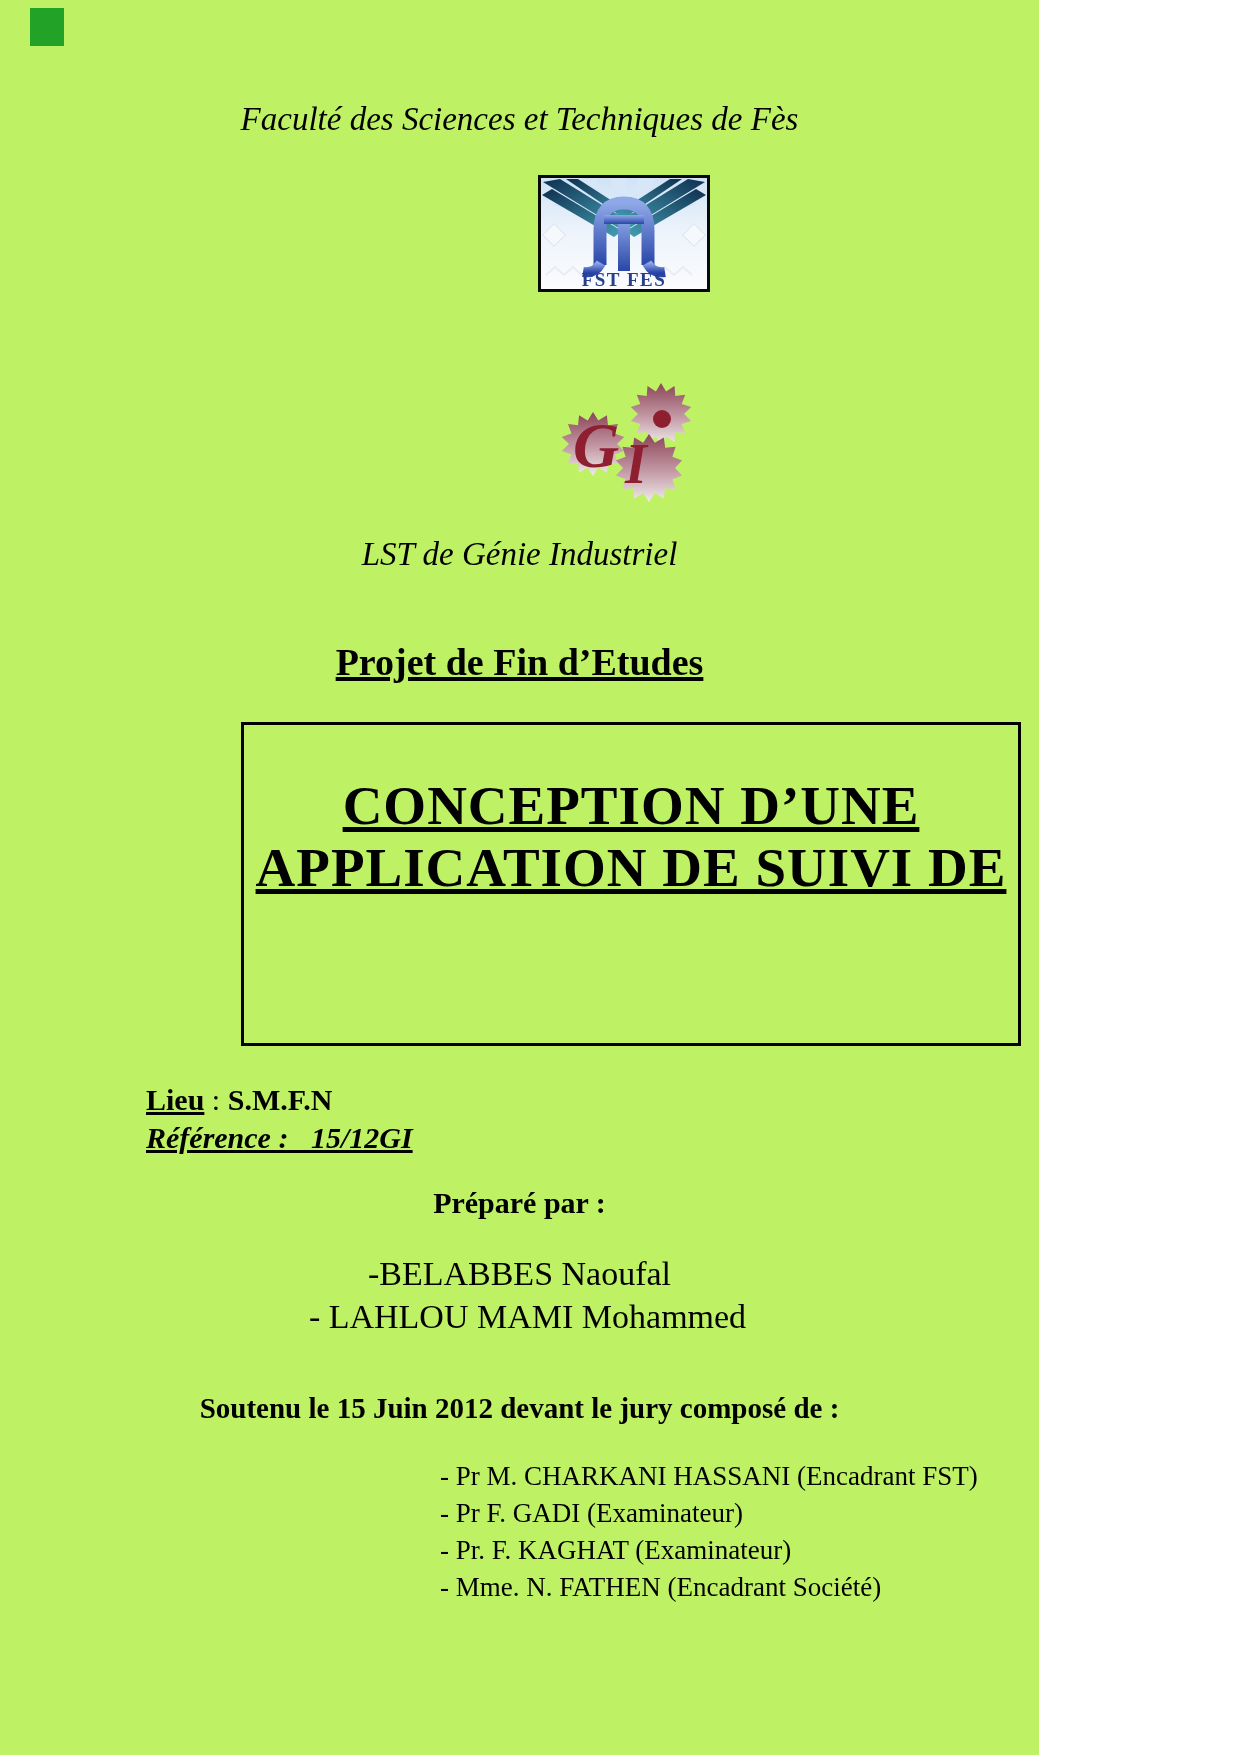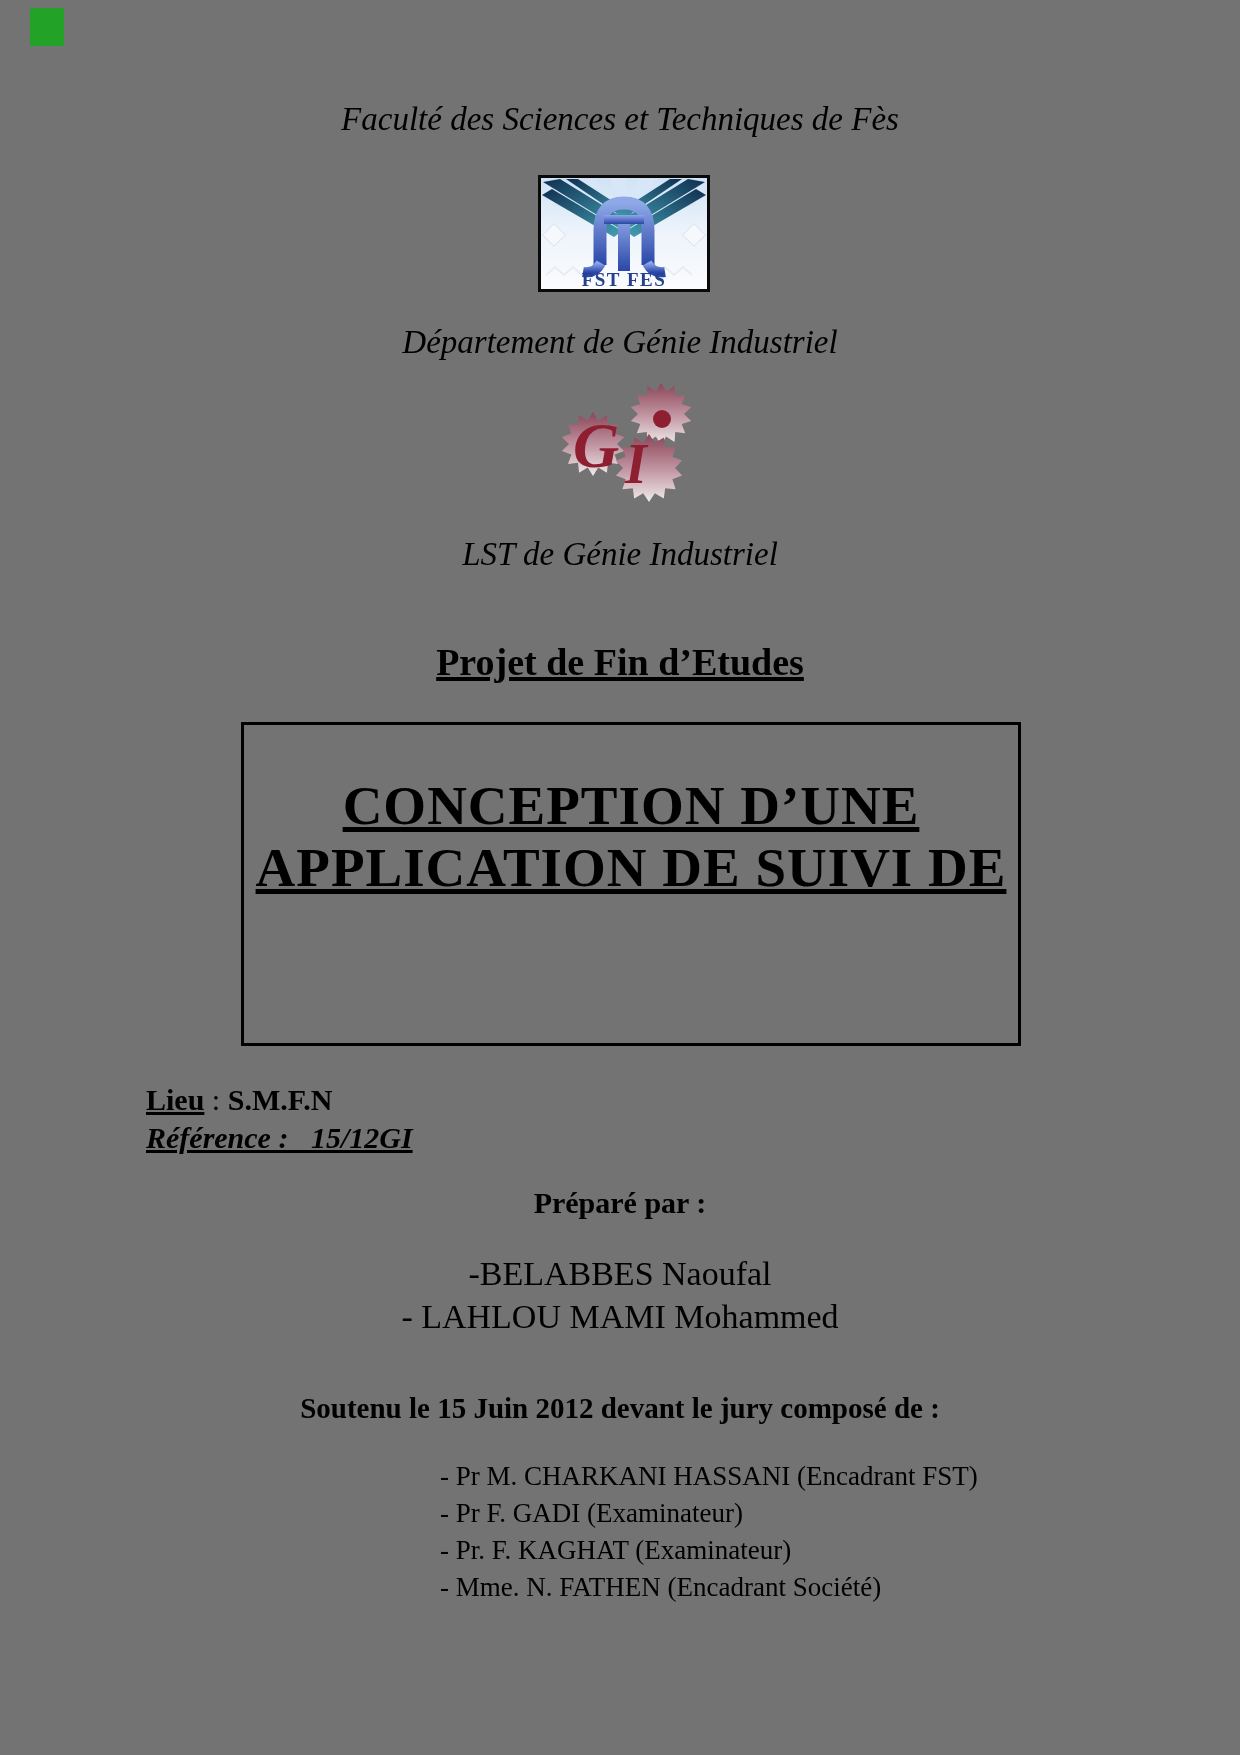--- a/index.html
+++ b/index.html
@@ -1,17 +1,17 @@
 <!DOCTYPE html>
 <html><head>
 <meta charset="utf-8">
 <style>
   html,body{margin:0;padding:0;background:#ffffff;}
   .page{
-    position:relative;width:1240px;height:1755px;background:#737373;
+    position:relative;width:1039px;height:1755px;background:#bef264;
     font-family:"Liberation Serif","DejaVu Serif",serif;color:#000;overflow:hidden;
   }
   .abs{position:absolute;}
   .center{position:absolute;left:0;width:100%;text-align:center;}
   .pre{white-space:pre;}
   .ul{text-decoration:underline;text-decoration-thickness:3px;}
 
   .green-square{left:30px;top:8px;width:34px;height:38px;background:#22a226;}
 
   .faculty{top:101px;font-size:33px;font-style:italic;}
@@ -24,21 +24,21 @@
   .title-box{left:241px;top:722px;width:774px;height:318px;border:3px solid #000;}
   .title-inner{margin-top:50px;text-align:center;font-weight:bold;font-size:55px;line-height:62px;letter-spacing:1px;text-decoration:underline;}
 
   .lieu-line{left:146px;top:1083px;font-size:30px;}
   .lieu-line .lbl{font-weight:bold;}
   .lieu-line .val{font-weight:bold;}
   .ref-line{left:146px;top:1121px;font-size:30px;font-weight:bold;font-style:italic;}
 
   .prepared{top:1186px;font-size:30px;font-weight:bold;}
   .author-1{top:1255px;font-size:34px;}
-  .author-2{top:1298px;font-size:34px;}
+  .author-2{top:1298px;font-size:34px;margin-left:8px;}
   .defense{top:1392px;font-size:29px;font-weight:bold;}
   .jury{left:440px;top:1458px;font-size:27px;line-height:37px;}
 </style>
 </head>
 <body>
 
 <div class="page">
 
   <div class="abs green-square" style="background: rgb(34, 162, 38);"></div>
 
@@ -87,21 +87,20 @@
         <path d="M62 90 L62 55 Q62 28 86 28 Q110 28 110 55 L110 90" fill="none" stroke="url(#mono)" stroke-width="13"></path>
         <path d="M63 88 Q57 99 45 97" fill="none" stroke="url(#mono)" stroke-width="10"></path>
         <path d="M109 88 Q115 99 127 97" fill="none" stroke="url(#mono)" stroke-width="10"></path>
         <rect x="80" y="42" width="12" height="54" fill="url(#mono)"></rect>
         <rect x="66" y="40" width="40" height="9" fill="url(#mono)"></rect>
       </g>
       <text x="86" y="111" text-anchor="middle" font-size="19" font-weight="bold" letter-spacing="1.5" font-family="'Liberation Serif',serif" fill="#27408b">FST FES</text>
     </svg>
   </div>
 
-  <div class="center dept">Département de Génie Industriel</div>
 
   <div class="abs gi-logo">
     <svg width="146" height="132" viewBox="0 0 146 132">
       <defs>
         <linearGradient id="gear" x1="0" y1="0" x2="0" y2="1">
           <stop offset="0" stop-color="#8c4458"></stop>
           <stop offset="0.55" stop-color="#c49aa6"></stop>
           <stop offset="1" stop-color="#efecec"></stop>
         </linearGradient>
       </defs>

